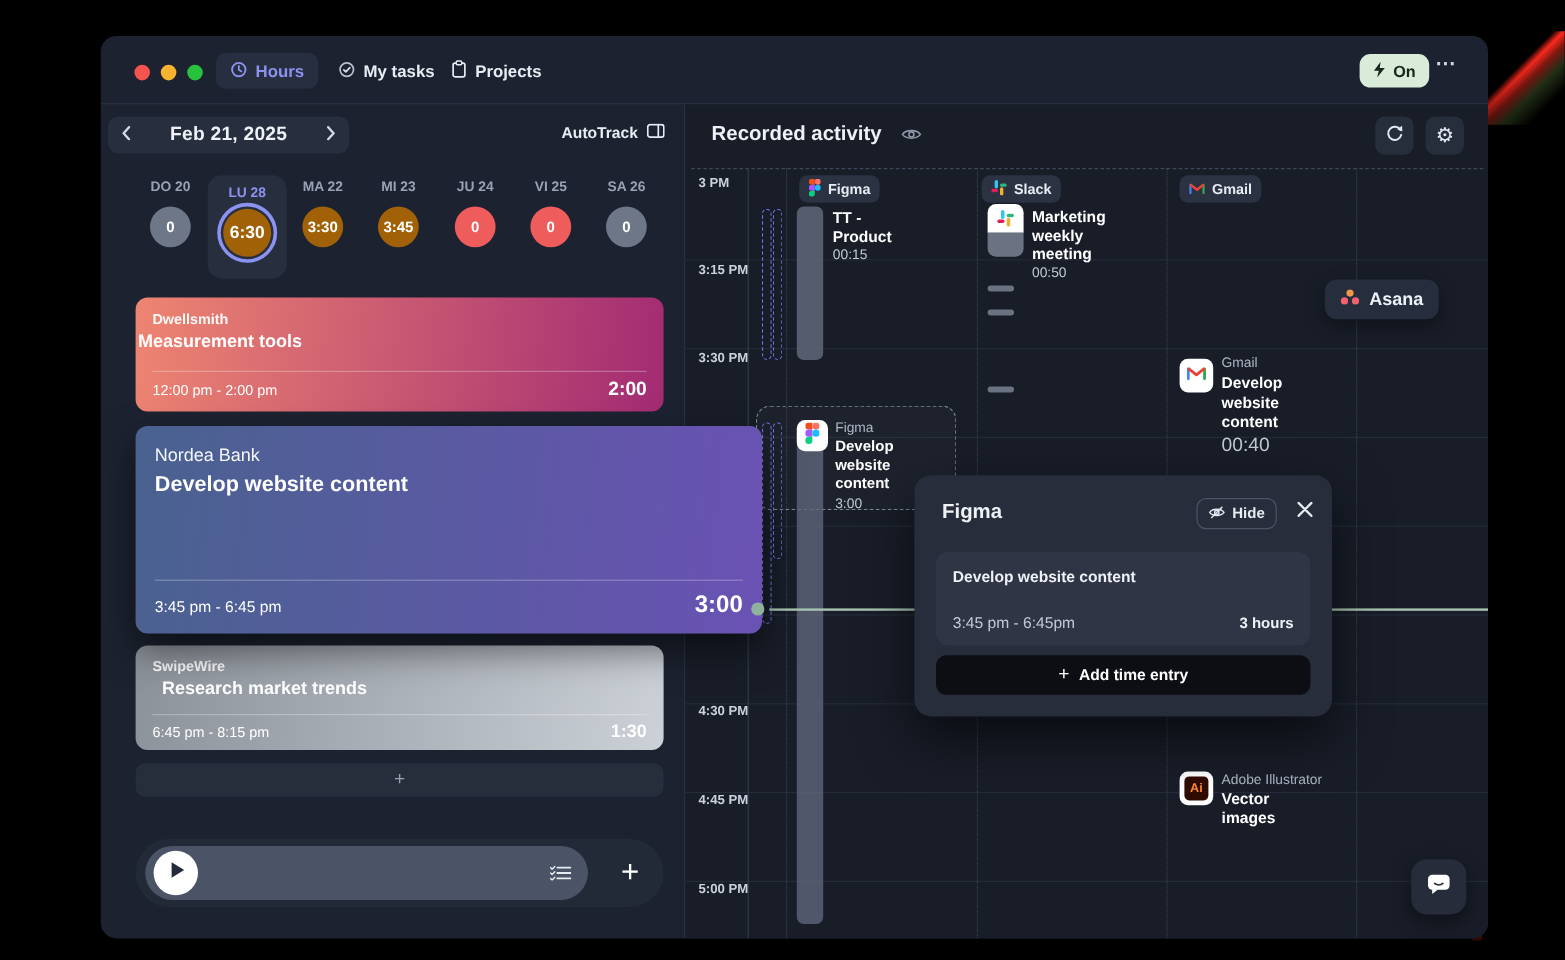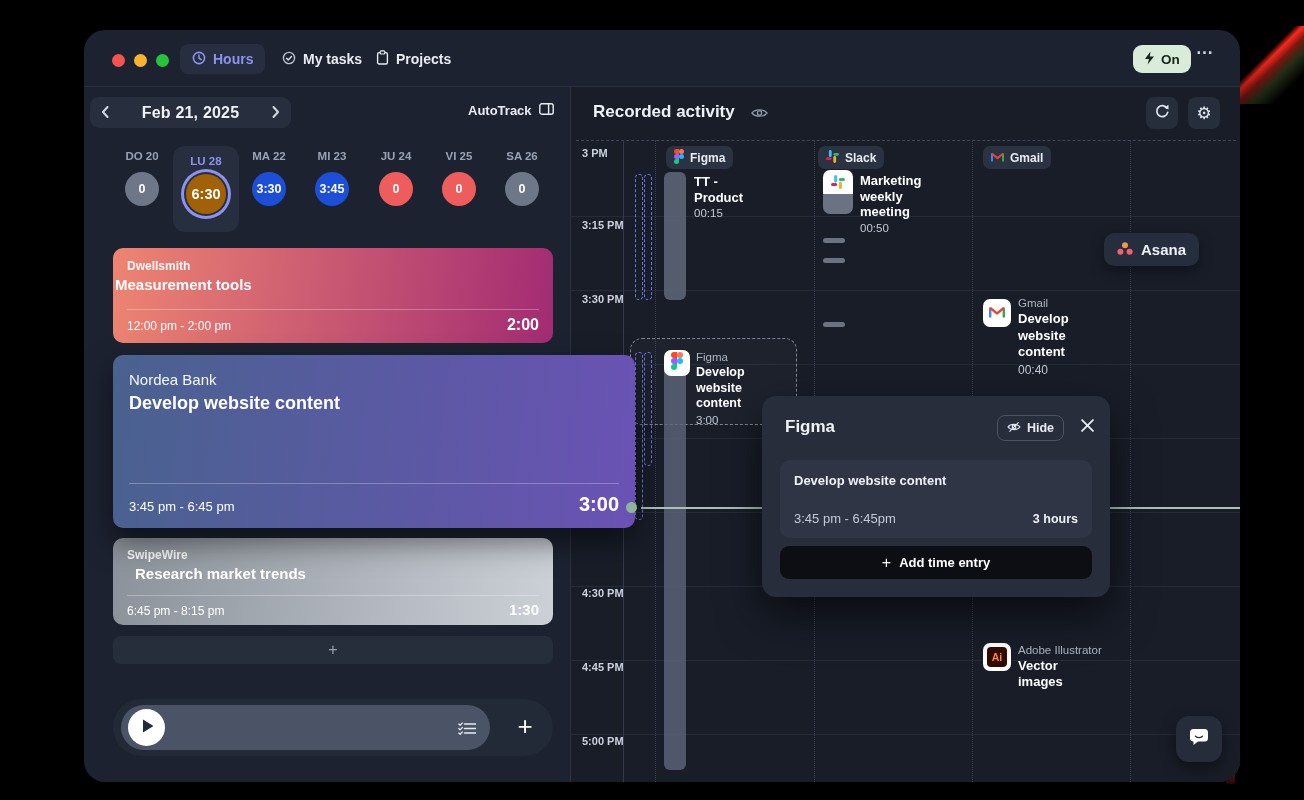--- a/index.html
+++ b/index.html
@@ -2,41 +2,41 @@
 <html><head>
 <meta charset="utf-8">
 <style>
   *{margin:0;padding:0;box-sizing:border-box}
   html,body{width:1304px;height:800px;background:#000;font-family:"Liberation Sans",sans-serif;overflow:hidden;position:relative;color:#eef1f6}
   .abs{position:absolute}
   
   .streak-tr{left:1236px;top:26px;width:68px;height:78px;background:linear-gradient(135deg,rgba(0,0,0,0) 40%,#ff2a1e 46%,#7c1811 54%,#233017 64%,#000 80%)}
   .streak-br{left:1226px;top:766px;width:9px;height:18px;background:linear-gradient(180deg,#d2231c,#3a0b08);border-radius:2px}
   
-  .win{left:84px;top:30px;width:1156px;height:752px;background:#1c2230;border-radius:21px;box-shadow:0 24px 70px rgba(0,0,0,.75);overflow:hidden}
+  .win{left:84px;top:30px;width:1156px;height:752px;background:#1c2230;border-radius:13px;box-shadow:0 24px 70px rgba(0,0,0,.75);overflow:hidden}
   .topbar-divider{left:0;top:56px;width:1156px;height:1px;background:#2a3140}
   .rpanel{left:486px;top:57px;width:670px;height:695px;background:#181d28;border-left:1px solid #2a3140}
   
   .light{width:13px;height:13px;border-radius:50%;top:24px}
   
   .tab{top:14px;height:30px;display:flex;align-items:center;gap:7px;padding:0 12px;border-radius:8px;font-size:14px;font-weight:bold;color:#e9edf3;white-space:nowrap}
   .tab.active{background:#272e3f;color:#8c92f0}
   .onchip{top:15px;height:28px;background:#d9ecda;border-radius:9px;display:flex;align-items:center;gap:6px;padding:0 11px;color:#17251a;font-size:13.5px;font-weight:bold}
   .morebtn{top:12px;font-size:17px;font-weight:bold;color:#cfd5de;letter-spacing:1px}
   
   .datebox{left:6px;top:67px;width:201px;height:31px;background:#272e3d;border-radius:9px;display:flex;align-items:center;justify-content:space-between;padding:0 11px}
   .datebox .dt{font-size:16px;font-weight:bold;letter-spacing:.2px}
   .autotrack{left:384px;top:73px;display:flex;align-items:center;gap:7px;font-size:13px;font-weight:bold;color:#e9edf3}
   .day{top:120px;width:64px;display:flex;flex-direction:column;align-items:center;gap:10px}
   .day .dlbl{font-size:11.5px;font-weight:bold;color:#99a2b4;white-space:nowrap}
   .day[data-selected="true"]{top:116px;width:66px;height:86px;background:#272e3d;border-radius:12px;padding-top:9px;gap:7px}
   .day[data-selected="true"] .dlbl{color:#8c92f0}
   .circle{width:34px;height:34px;border-radius:50%;display:flex;align-items:center;justify-content:center;font-weight:bold;font-size:12.5px;color:#fff}
   .circle[data-tone="gray"]{background:#6e7787}
-  .circle[data-tone="yellow"]{background:#1d4ed8}
+  .circle[data-tone="yellow"]{background:#a16207}
   .circle[data-tone="red"]{background:#ee5c5c}
   .circle[data-tone="green"]{background:#a16207}
   .day[data-selected="true"] .circle{width:40px;height:40px;font-size:14.5px;box-shadow:0 0 0 2px #272e3d,0 0 0 5px #8c92f0}
   
   .entry{left:29px;border-radius:10px;color:#fff;overflow:hidden}
   .entry[data-tone="coral"]{background:linear-gradient(97deg,#ee8571,#a22b73)}
   .entry[data-tone="indigo"]{background:linear-gradient(97deg,#49628f,#6a52b4);box-shadow:0 14px 30px rgba(0,0,0,.5)}
   .entry[data-tone="silver"]{background:linear-gradient(97deg,#8c929a,#ccd1d8)}
   .entry .client{font-size:12px;font-weight:bold;opacity:.95}
   .entry .task{font-weight:bold}
@@ -333,21 +333,21 @@
   <div class="abs appicon" style="left:899px;top:269px;width:28px;height:28px">
     <span><svg width="16" height="12" viewBox="0 0 16 12">
           <path d="M1.2 2.4V10.6" stroke="#4285f4" stroke-width="2.4" stroke-linecap="round"></path>
           <path d="M14.8 2.4V10.6" stroke="#34a853" stroke-width="2.4" stroke-linecap="round"></path>
           <path d="M1.2 2L8 7.4L14.8 2" stroke="#ea4335" stroke-width="2.4" fill="none" stroke-linejoin="round"></path>
         </svg></span>
   </div>
   <div class="abs acttext" style="left:934px;top:267px;width:66px">
     <div class="al">Gmail</div>
     <div class="at" style="font-size:13px;line-height:16.5px">Develop website content</div>
-    <div class="ad" style="font-size:12px">00:40</div>
+    <div class="ad" style="font-size:16px">00:40</div>
   </div>
 
   <div class="abs dashsel"></div>
   <div class="abs graybar" style="left:580px;top:322px;height:418px;opacity:.8"></div>
   <div class="abs appicon" style="left:580px;top:320px;width:26px;height:26px;z-index:5">
     <span><svg width="12" height="18" viewBox="0 0 12 18">
           <path d="M0 3a3 3 0 0 1 3-3h3v6H3a3 3 0 0 1-3-3z" fill="#f24e1e"></path>
           <circle cx="9" cy="3" r="3" fill="#ff7262"></circle>
           <path d="M0 9a3 3 0 0 1 3-3h3v6H3a3 3 0 0 1-3-3z" fill="#a259ff"></path>
           <circle cx="9" cy="9" r="3" fill="#1abcfe"></circle>

